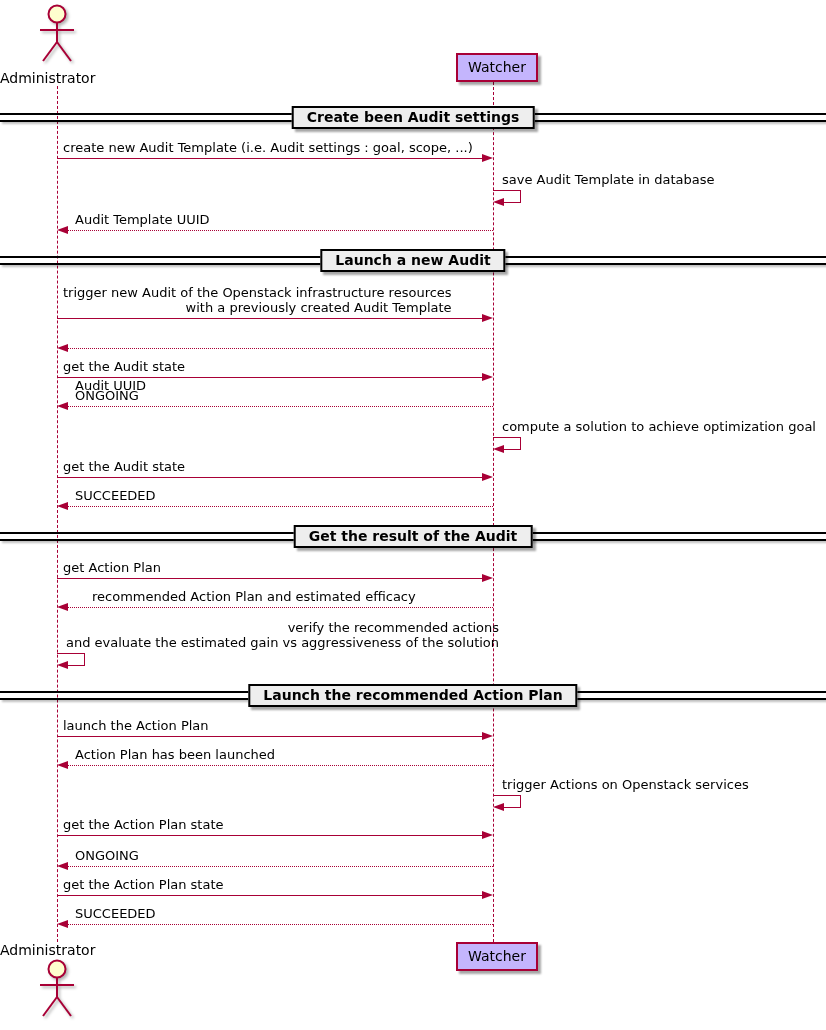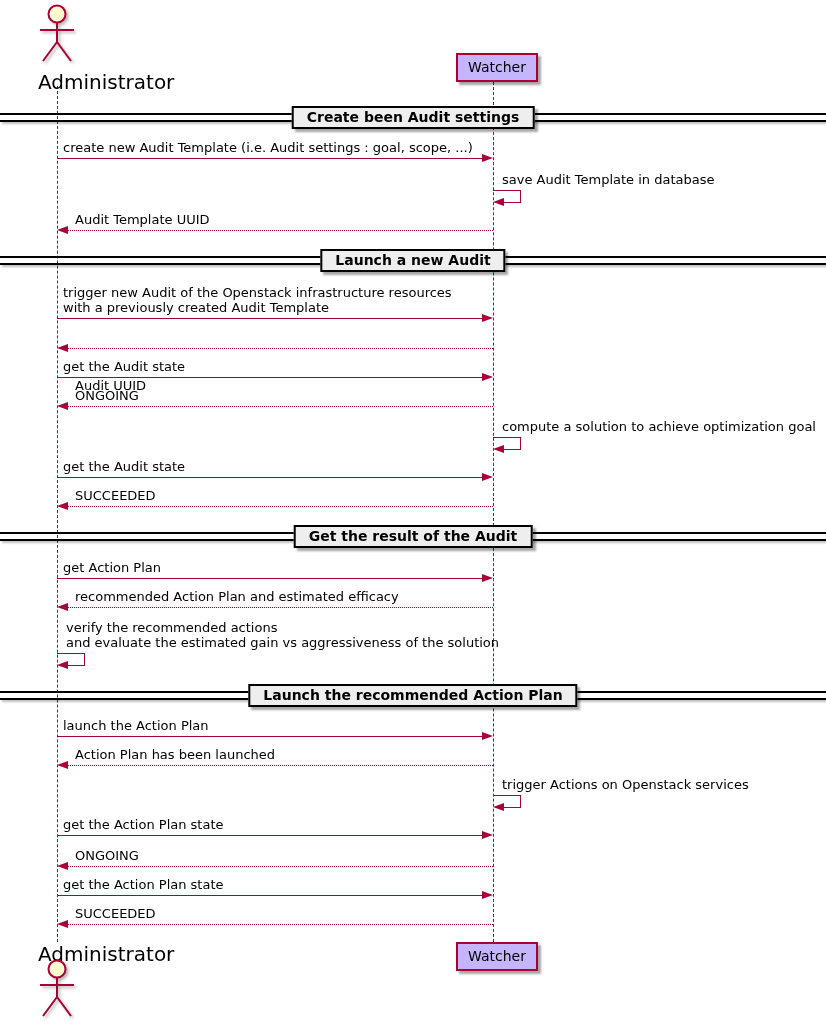--- a/index.html
+++ b/index.html
@@ -1,32 +1,32 @@
 <!DOCTYPE html>
 <html><head>
 <meta charset="utf-8">
 <style>
   html,body{margin:0;padding:0;background:#ffffff;}
   .diagram{position:relative;width:826px;height:1030px;background:#fff;overflow:hidden;
            font-family:"DejaVu Sans", sans-serif;color:#000;}
   .lifeline{position:absolute;width:0;border-left:1px dashed #A80036;}
   .actor{position:absolute;filter:drop-shadow(2px 2px 1.5px rgba(0,0,0,0.30));}
-  .actor-label{position:absolute;font-size:20px;text-align:center;white-space:nowrap;margin-left:38px;}
+  .actor-label{position:absolute;font-size:14px;white-space:nowrap;}
   .participant{position:absolute;background:#c4b5fd;border:2px solid #A80036;
                padding:4px 10px 5px;font-size:14px;white-space:nowrap;
                box-shadow:3px 3px 2px rgba(0,0,0,0.35);}
   .divider{position:absolute;left:0;width:826px;height:23px;}
   .divider-rule{position:absolute;left:0;right:0;top:7px;height:5px;
                 border-top:2px solid #000;border-bottom:2px solid #000;
                 box-shadow:2px 2px 2px rgba(0,0,0,0.25);}
   .divider-box{position:absolute;left:50%;transform:translateX(-50%);top:0;
                background:#EEEEEE;border:2px solid #000;padding:1px 13px 2px;
                font-size:14px;font-weight:bold;white-space:nowrap;
                box-shadow:3px 3px 2px rgba(0,0,0,0.35);}
-  .msg-label{position:absolute;font-size:13px;line-height:15px;white-space:pre-line;color:#000;}
+  .msg-label{position:absolute;font-size:13px;line-height:15px;white-space:pre-line;color:#000;text-align:right;}
   .hline{position:absolute;height:0;border-top:1px solid #A80036;}
   .hline.dotted{border-top-style:dotted;}
   .vline{position:absolute;width:0;border-left:1px solid #A80036;}
   .head{position:absolute;width:0;height:0;border-top:4px solid transparent;border-bottom:4px solid transparent;}
   .head.right{border-left:11px solid #A80036;}
   .head.left{border-right:11px solid #A80036;}
 </style>
 </head>
 <body>
 
@@ -118,21 +118,21 @@
         <div class="msg-label" style="top: 488px; left: 75px;">SUCCEEDED</div>
         <div class="hline dotted" style="left: 66px; top: 506px; width: 427px;"></div>
         <div class="head left" style="left: 57px; top: 502px;"></div>
       </div>
       <div class="msg">
         <div class="msg-label" style="top: 560px; left: 63px;">get Action Plan</div>
         <div class="hline solid" style="left: 57px; top: 578px; width: 427px;"></div>
         <div class="head right" style="left: 482px; top: 574px;"></div>
       </div>
       <div class="msg">
-        <div class="msg-label" style="top: 589px; left: 75px;">recommended Action Plan and estimated efficacy</div>
+        <div class="msg-label" style="top: 589px; left: 92px;">recommended Action Plan and estimated efficacy</div>
         <div class="hline dotted" style="left: 66px; top: 607px; width: 427px;"></div>
         <div class="head left" style="left: 57px; top: 603px;"></div>
       </div>
       <div class="msg">
         <div class="msg-label" style="top: 620px; left: 66px;">verify the recommended actions
 and evaluate the estimated gain vs aggressiveness of the solution</div>
         <div class="hline solid" style="left: 57px; top: 653px; width: 27px;"></div>
         <div class="vline" style="left: 84px; top: 653px; height: 12px;"></div>
         <div class="hline solid" style="left: 68px; top: 665px; width: 17px;"></div>
         <div class="head left" style="left: 57px; top: 661px;"></div>

